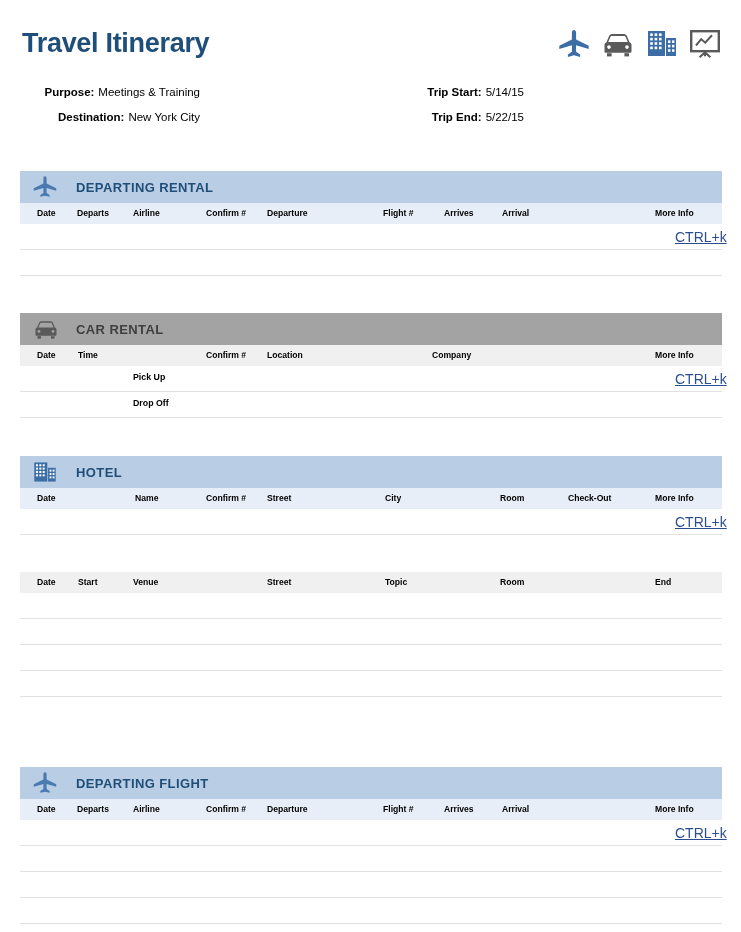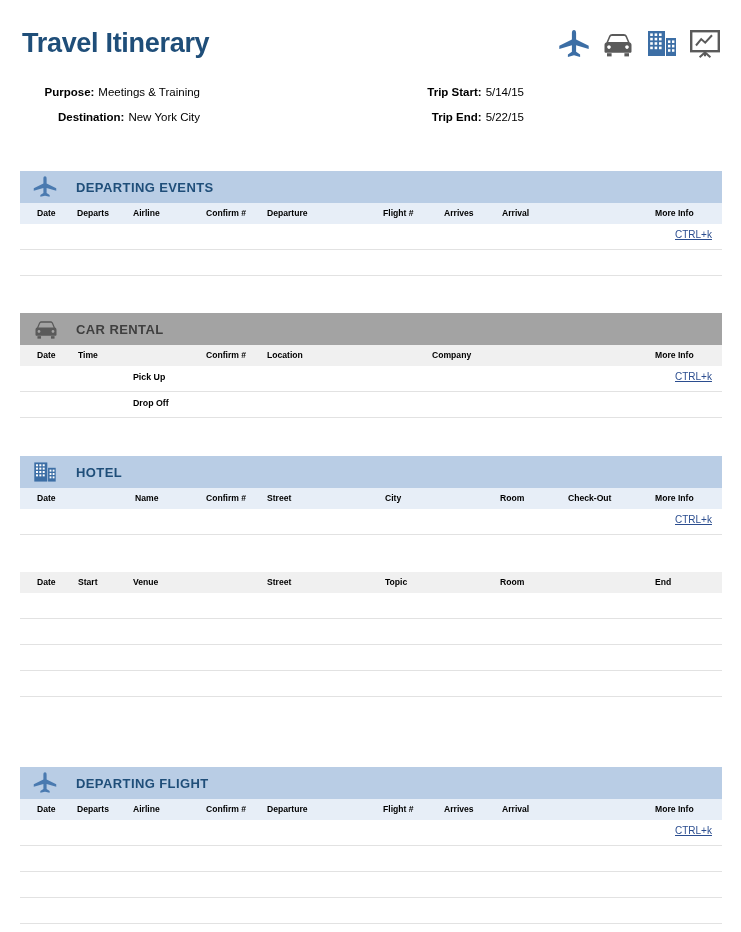--- a/index.html
+++ b/index.html
@@ -127,21 +127,21 @@
     position: absolute;
     top: 6px;
     font-size: 8.8px;
     white-space: nowrap;
   }
   .row .cell.bold { font-weight: bold; }
   .more-link {
     position: absolute;
     top: 5px;
     left: 655px;
-    font-size: 10px;
+    font-size: 14px;
     color: #2b4d8f;
     text-decoration: underline;
     cursor: pointer;
   }
 </style>
 </head>
 <body>
 
 <div class="page-header">
   <div class="doc-title">Travel Itinerary</div>
@@ -214,21 +214,21 @@
   </div>
 </div>
 
 <div class="section" style="top:171px;">
   <div class="band blue">
     <span class="band-icon">
       <svg width="26" height="24" viewBox="0 0 34 30">
         <path fill="#4a7ab0" d="M17 1c1.3 0 2.1 1.2 2.1 2.9v6.6l12.6 6.2v3.2l-12.6-3.6v6.4l4 2.8v2.4L17 26.3l-6.1 1.6v-2.4l4-2.8v-6.4L2.3 19.9v-3.2l12.6-6.2V3.9C14.9 2.2 15.7 1 17 1z"></path>
       </svg>
     </span>
-    <span class="band-title">DEPARTING EVENTS</span>
+    <span class="band-title">DEPARTING RENTAL</span>
   </div>
   <div class="colhead blue">
     <span class="ch" style="left:17px;">Date</span>
     <span class="ch" style="left:57px;">Departs</span>
     <span class="ch" style="left:113px;">Airline</span>
     <span class="ch" style="left:186px;">Confirm #</span>
     <span class="ch" style="left:247px;">Departure</span>
     <span class="ch" style="left:363px;">Flight #</span>
     <span class="ch" style="left:424px;">Arrives</span>
     <span class="ch" style="left:482px;">Arrival</span>

